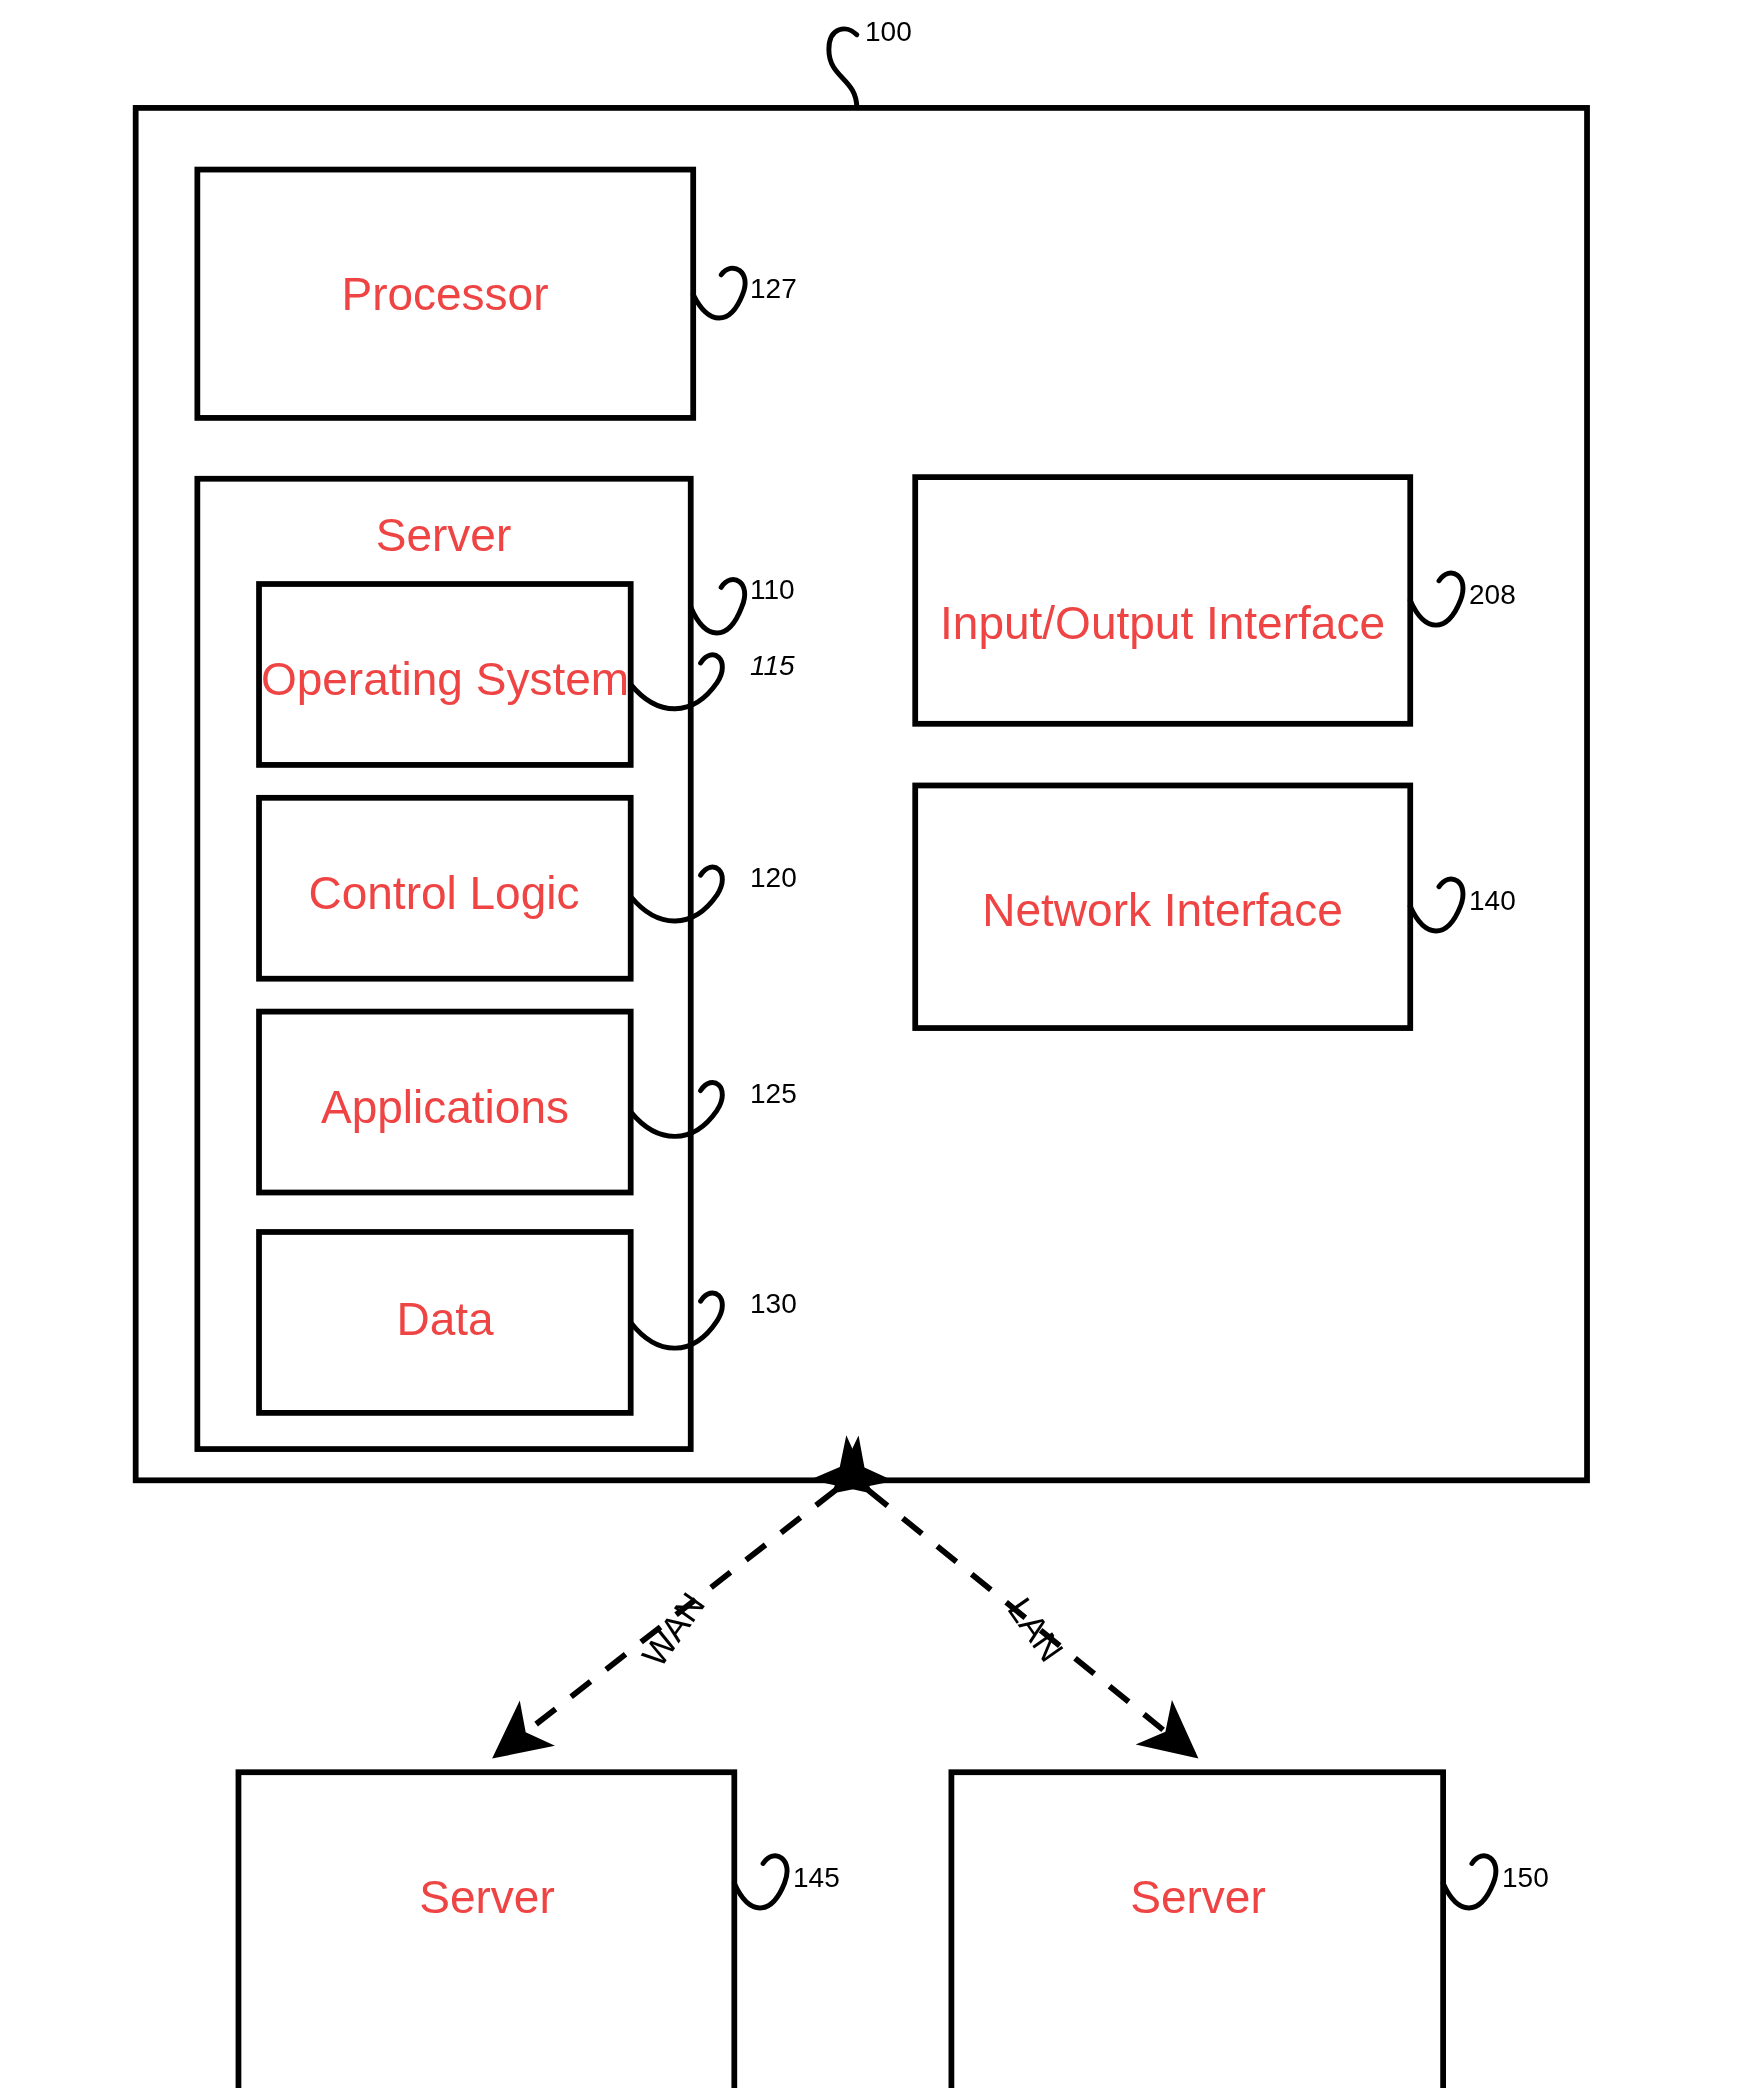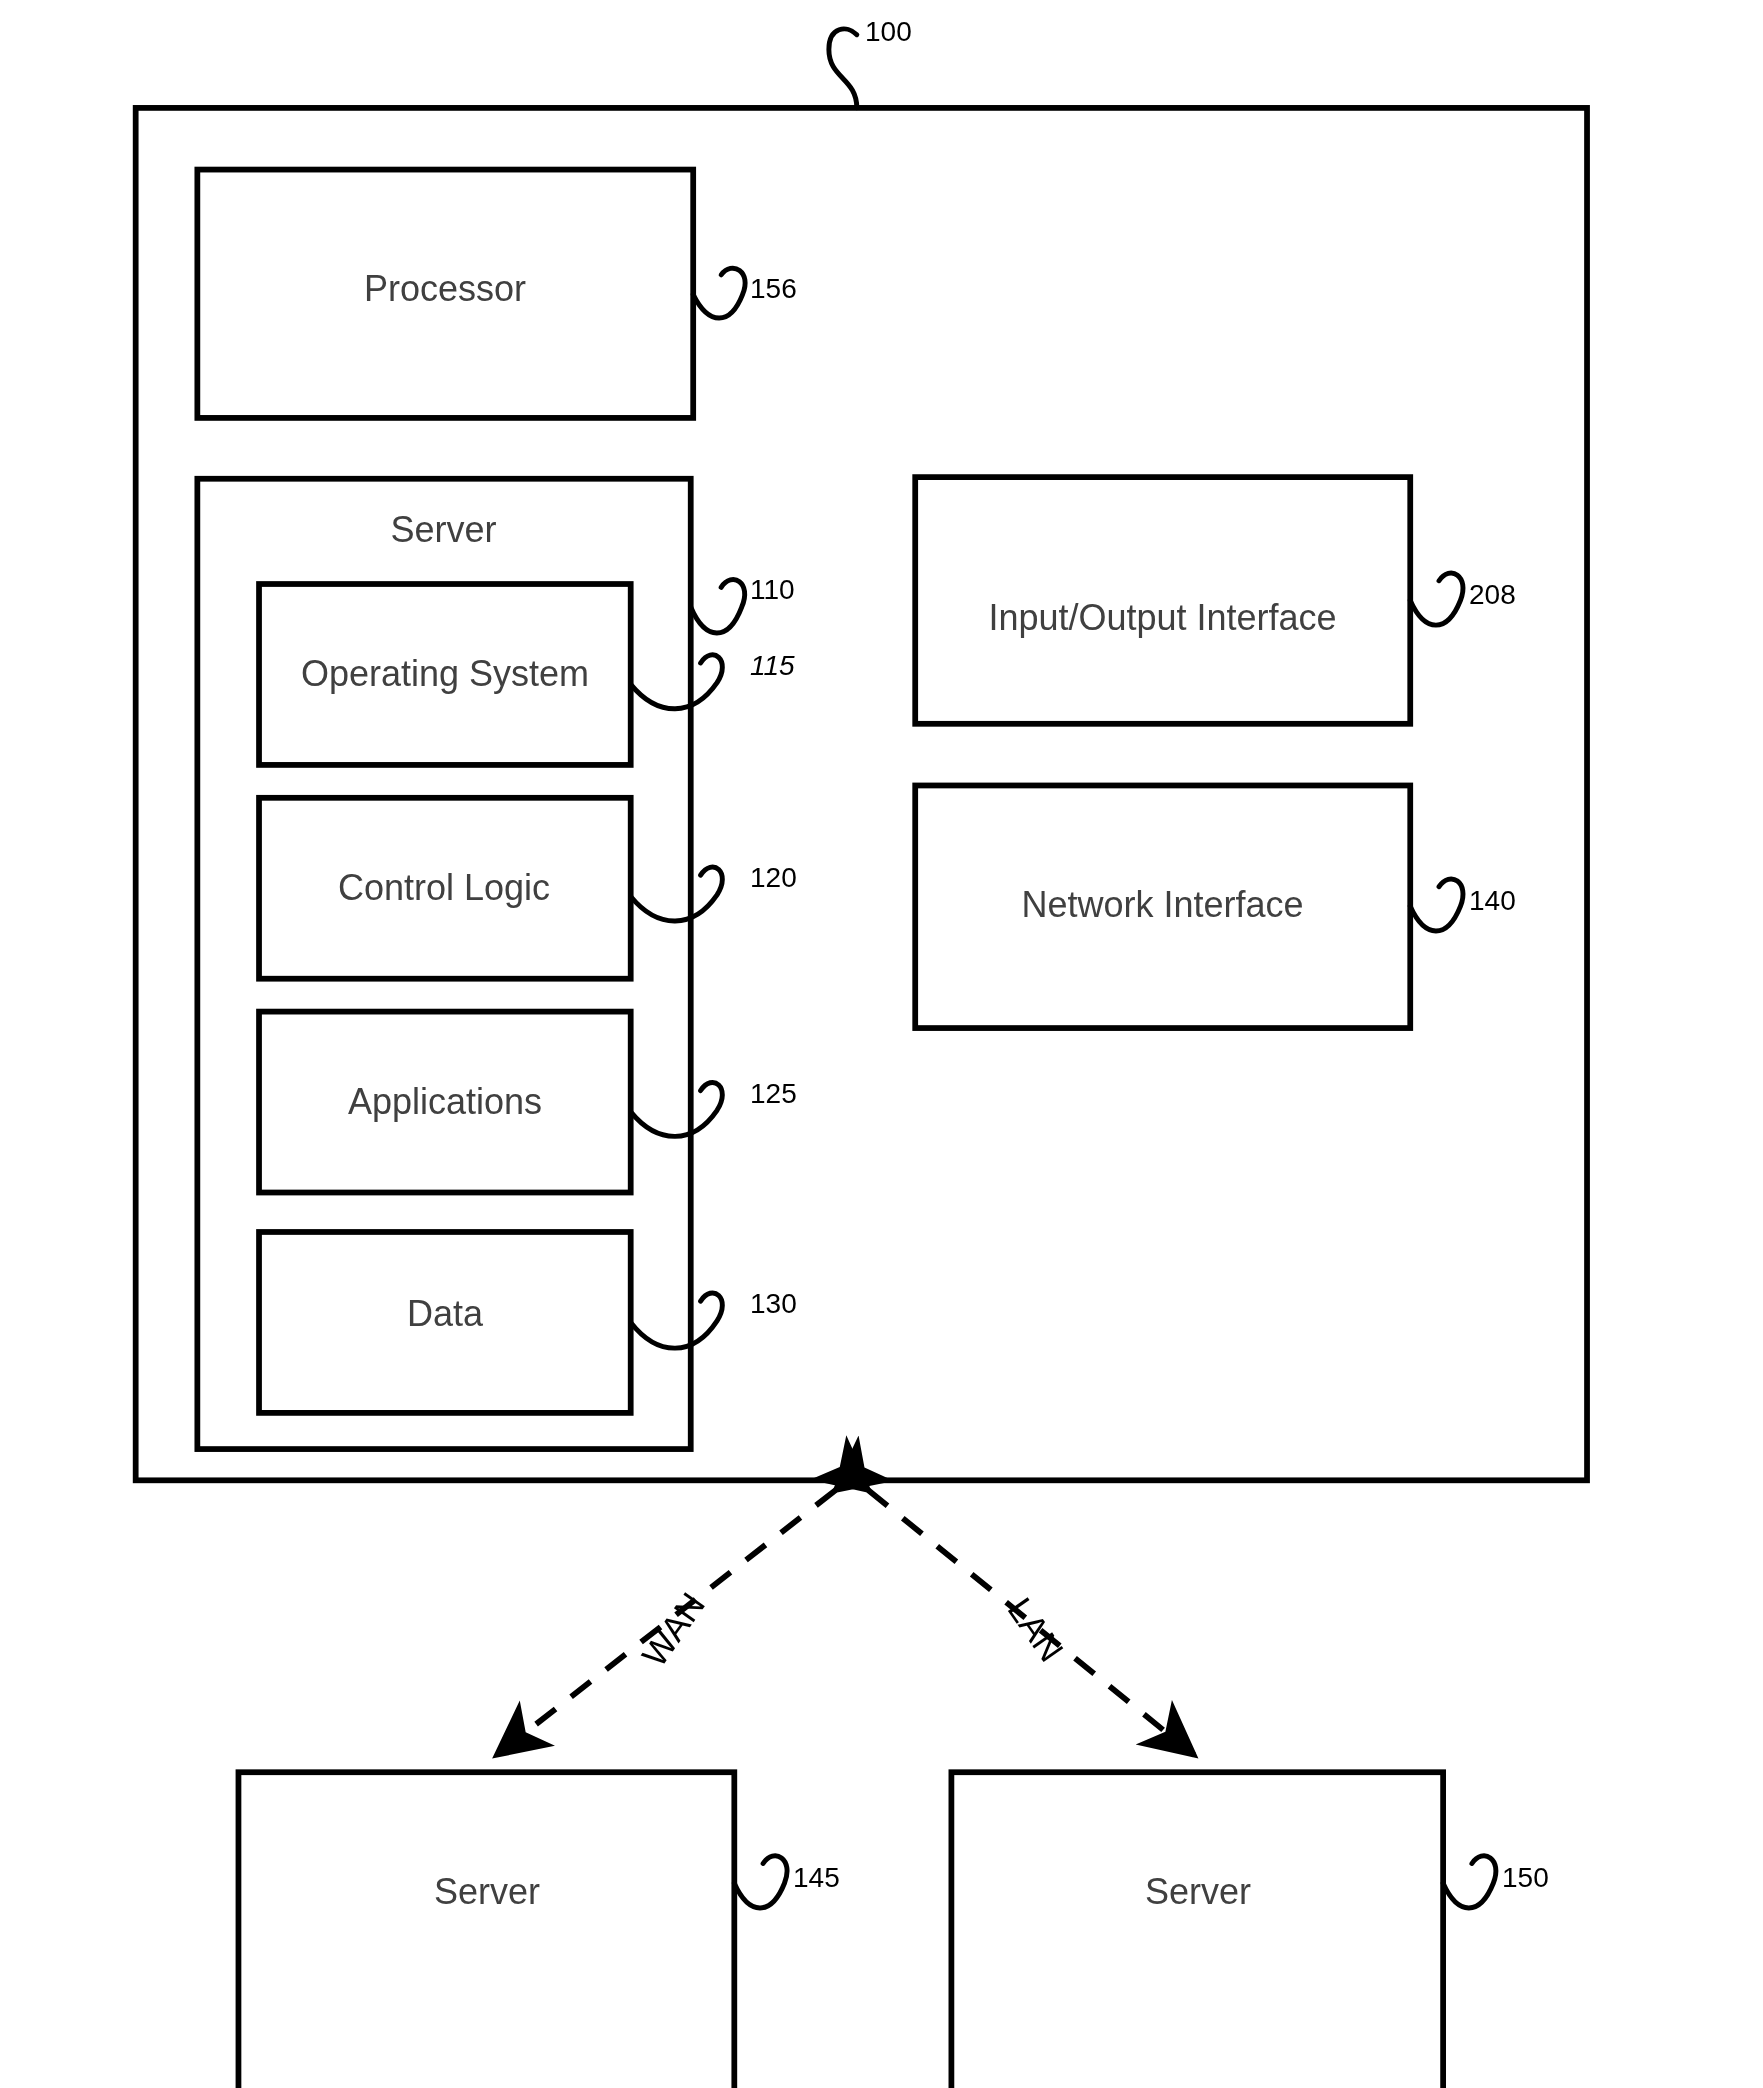--- a/index.html
+++ b/index.html
@@ -22,22 +22,22 @@
   #figure-svg {
     position: absolute;
     top: 0;
     left: 0;
     width: 1763px;
     height: 2089px;
   }
   .box-label {
     position: absolute;
     font-family: "Liberation Sans", sans-serif;
-    font-size: 36px;
-    color: #404040;
+    font-size: 46px;
+    color: #ef4444;
     text-align: center;
     white-space: nowrap;
     line-height: 1;
   }
   .ref-num {
     position: absolute;
     font-family: "Liberation Sans", sans-serif;
     font-size: 28px;
     color: #000000;
     white-space: nowrap;
@@ -107,21 +107,21 @@
     <rect x="290" y="2155" width="603" height="390" fill="none" stroke="#000000" stroke-width="7"></rect>
     <path d="M 893,2290 C 911,2330 938,2330 954,2290 C 966,2260 941,2246 928,2266" fill="none" stroke="#000000" stroke-width="6" stroke-linecap="round"></path>
 
     <rect x="1157" y="2155" width="598" height="390" fill="none" stroke="#000000" stroke-width="7"></rect>
     <path d="M 1755,2290 C 1773,2330 1800,2330 1816,2290 C 1828,2260 1803,2246 1790,2266" fill="none" stroke="#000000" stroke-width="6" stroke-linecap="round"></path>
   </svg>
 
   <div class="ref-num" style="left:865px; top:18px;">100</div>
 
   <div class="box-label" style="left:197px; top:271px; width:496px;">Processor</div>
-  <div class="ref-num" style="left:750px; top:275px;">156</div>
+  <div class="ref-num" style="left:750px; top:275px;">127</div>
 
   <div class="box-label" style="left:197px; top:512px; width:493px;">Server</div>
   <div class="ref-num" style="left:750px; top:576px;">110</div>
 
   <div class="box-label" style="left:259px; top:656px; width:372px;">Operating System</div>
   <div class="ref-num" style="left:750px; top:652px;font-style:italic;">115</div>
 
   <div class="box-label" style="left:258px; top:870px; width:372px;">Control Logic</div>
   <div class="ref-num" style="left:750px; top:864px;">120</div>
 

